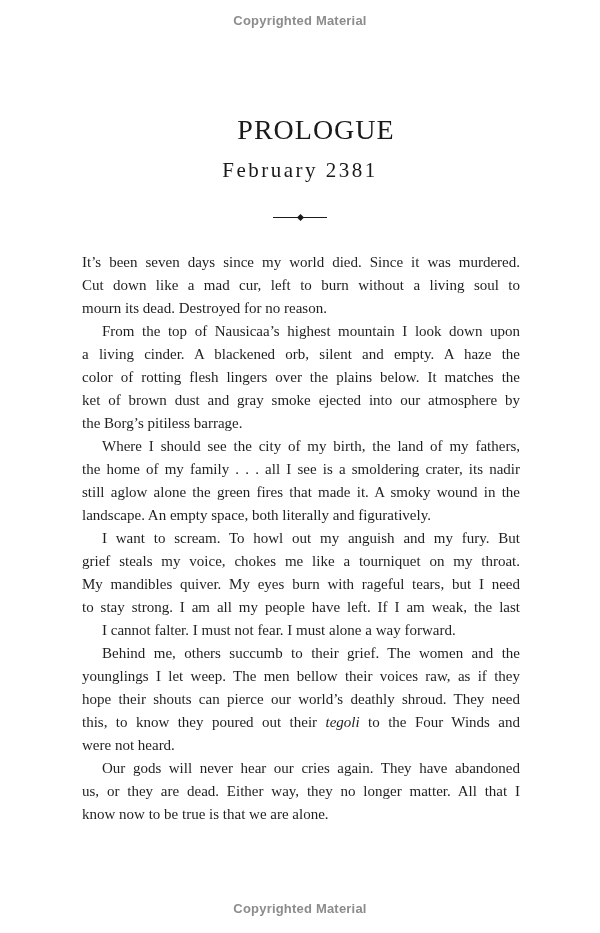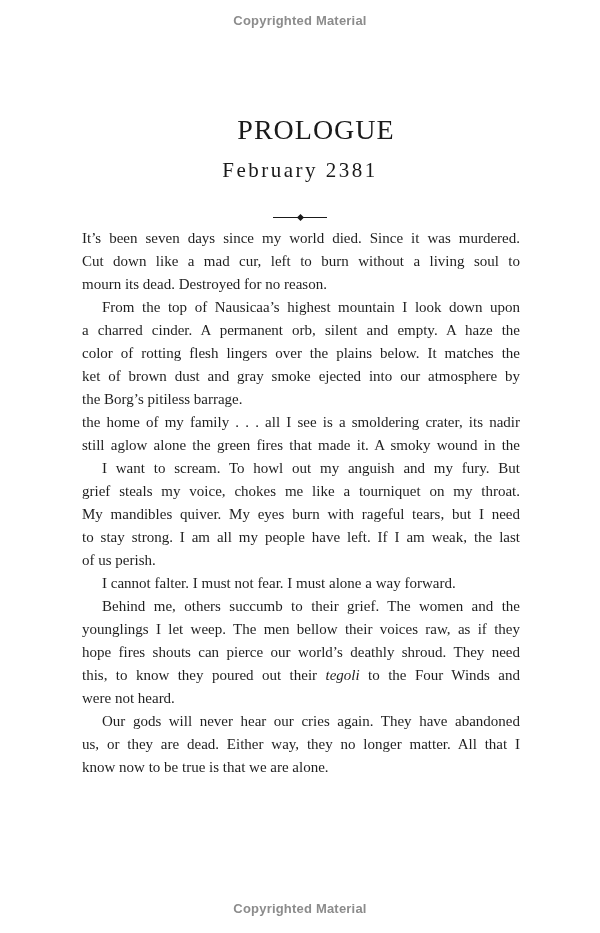--- a/index.html
+++ b/index.html
@@ -74,21 +74,21 @@
   .divider .diamond {
     position: relative;
     width: 5px;
     height: 5px;
     background: #1a1a1a;
     transform: rotate(45deg);
     z-index: 1;
   }
   .body-text {
     position: absolute;
-    top: 227px;
+    top: 251px;
     left: 82px;
     width: 438px;
     font-size: 15px;
     line-height: 23px;
     color: #1f1f1f;
   }
   .line {
     text-align: justify;
     text-align-last: justify;
   }
@@ -119,43 +119,44 @@
   </div>
 
   <div class="body-text">
       <div>
         <div class="line">It’s been seven days since my world died. Since it was murdered.</div>
         <div class="line">Cut down like a mad cur, left to burn without a living soul to</div>
         <div class="line line-last">mourn its dead. Destroyed for no reason.</div>
       </div>
       <div>
         <div class="line line-indent">From the top of Nausicaa’s highest mountain I look down upon</div>
-        <div class="line">a charred cinder. A permanent orb, silent and empty. A haze the</div>
+        <div class="line">a living cinder. A blackened orb, silent and empty. A haze the</div>
         <div class="line">color of rotting flesh lingers over the plains below. It matches the</div>
         <div class="line">ket of brown dust and gray smoke ejected into our atmosphere by</div>
         <div class="line line-last">the Borg’s pitiless barrage.</div>
       </div>
       <div>
+        <div class="line line-indent">Where I should see the city of my birth, the land of my fathers,</div>
         <div class="line">the home of my family . . . all I see is a smoldering crater, its nadir</div>
         <div class="line">still aglow alone the green fires that made it. A smoky wound in the</div>
+        <div class="line line-last">landscape. An empty space, both literally and figuratively.</div>
       </div>
       <div>
         <div class="line line-indent">I want to scream. To howl out my anguish and my fury. But</div>
         <div class="line">grief steals my voice, chokes me like a tourniquet on my throat.</div>
         <div class="line">My mandibles quiver. My eyes burn with rageful tears, but I need</div>
         <div class="line">to stay strong. I am all my people have left. If I am weak, the last</div>
-        <div class="line line-last">of us perish.</div>
       </div>
       <div>
         <div class="line line-last line-indent">I cannot falter. I must not fear. I must alone a way forward.</div>
       </div>
       <div>
         <div class="line line-indent">Behind me, others succumb to their grief. The women and the</div>
         <div class="line">younglings I let weep. The men bellow their voices raw, as if they</div>
-        <div class="line">hope fires shouts can pierce our world’s deathly shroud. They need</div>
+        <div class="line">hope their shouts can pierce our world’s deathly shroud. They need</div>
         <div class="line">this, to know they poured out their <em>tegoli</em> to the Four Winds and</div>
         <div class="line line-last">were not heard.</div>
       </div>
       <div>
         <div class="line line-indent">Our gods will never hear our cries again. They have abandoned</div>
         <div class="line">us, or they are dead. Either way, they no longer matter. All that I</div>
         <div class="line line-last">know now to be true is that we are alone.</div>
       </div>
     </div>
 

